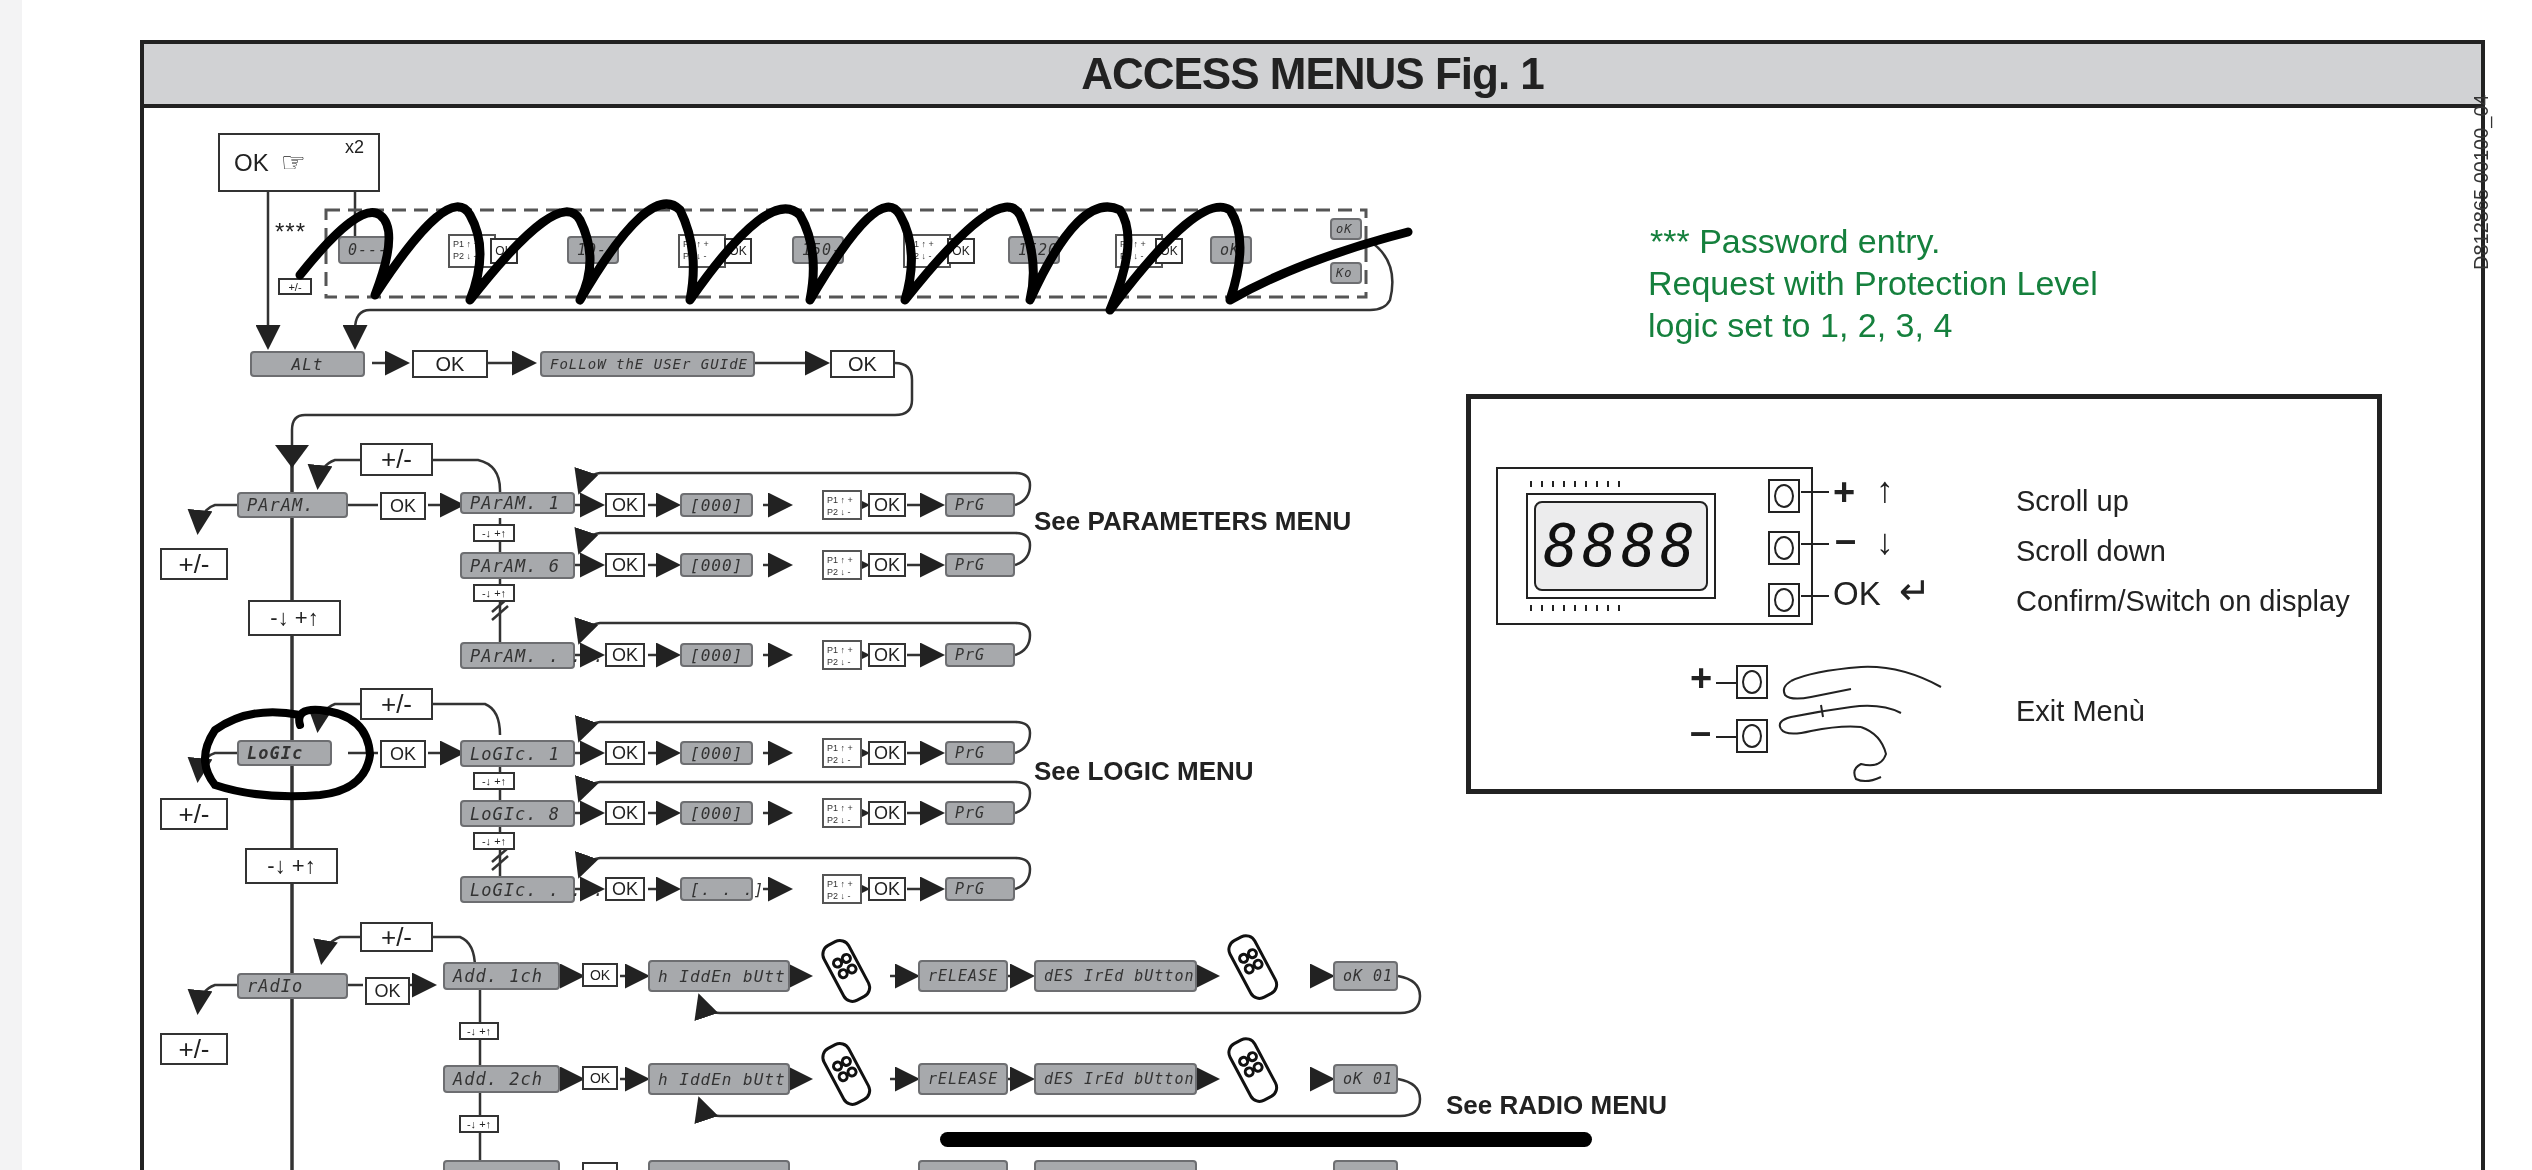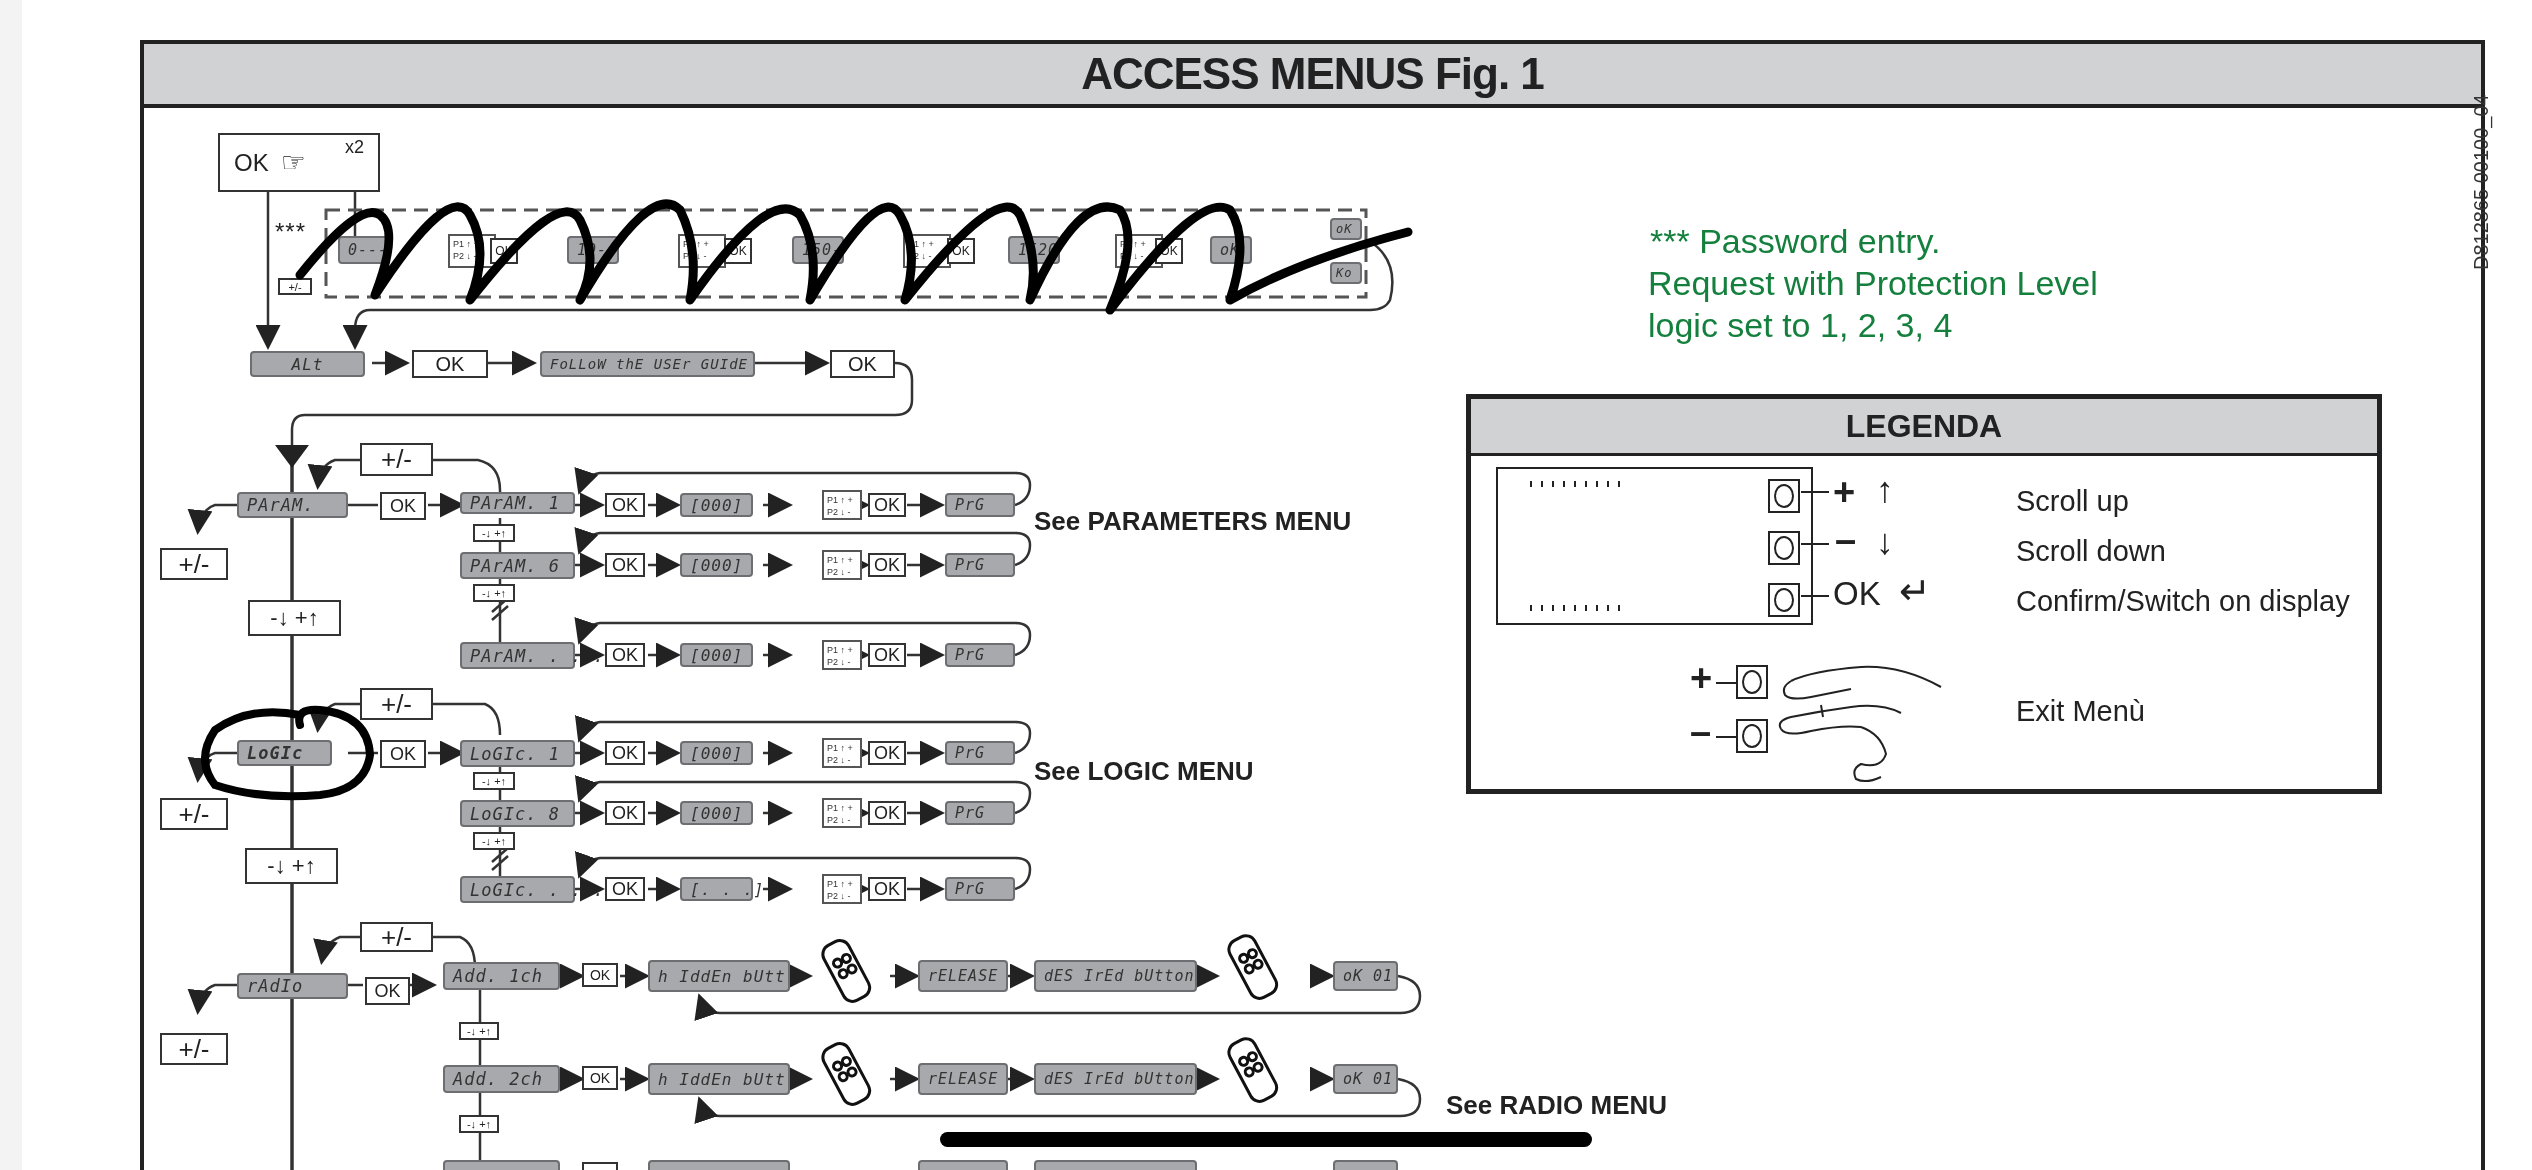--- a/index.html
+++ b/index.html
@@ -327,23 +327,25 @@
 <div class="lcd" style="left:648px;top:1160px;width:142px;height:32px;"></div>
 <div class="lcd" style="left:918px;top:1160px;width:90px;height:32px;"></div>
 <div class="lcd" style="left:1034px;top:1160px;width:163px;height:32px;"></div>
 <div class="lcd" style="left:1333px;top:1160px;width:65px;height:30px;"></div>
 
 <div class="see" style="left:1446px;top:1090px;">See RADIO MENU</div>
 
 <div style="position:absolute;left:940px;top:1132px;width:652px;height:15px;border-radius:8px;background:#000;"></div>
 
 <div class="legend">
-  <div class="legend-head">LEGENDA</div>
   <div style="position:absolute;left:25px;top:68px;width:313px;height:154px;border:2px solid #222;">
     <div style="position:absolute;left:32px;top:12px;width:96px;height:6px;background:repeating-linear-gradient(90deg,#222 0 2px,transparent 2px 11px);"></div>
+    <div style="position:absolute;left:28px;top:24px;width:190px;height:106px;border:2px solid #222;box-sizing:border-box;">
+      <div style="position:absolute;left:6px;top:6px;right:6px;bottom:6px;border:2px solid #222;border-radius:8px;background:#ececed;display:flex;align-items:center;justify-content:center;font-family:'DejaVu Sans Mono',monospace;font-style:italic;font-size:58px;letter-spacing:4px;color:#111;">8888</div>
+    </div>
     <div style="position:absolute;left:32px;top:136px;width:96px;height:6px;background:repeating-linear-gradient(90deg,#222 0 2px,transparent 2px 11px);"></div>
     <div style="position:absolute;left:270px;top:10px;width:32px;height:34px;border:2px solid #222;box-sizing:border-box;display:flex;align-items:center;justify-content:center;">
         <span style="width:16px;height:20px;border:2px solid #222;border-radius:50%;"></span>
       </div>
     <div style="position:absolute;left:270px;top:62px;width:32px;height:34px;border:2px solid #222;box-sizing:border-box;display:flex;align-items:center;justify-content:center;">
         <span style="width:16px;height:20px;border:2px solid #222;border-radius:50%;"></span>
       </div>
     <div style="position:absolute;left:270px;top:114px;width:32px;height:34px;border:2px solid #222;box-sizing:border-box;display:flex;align-items:center;justify-content:center;">
         <span style="width:16px;height:20px;border:2px solid #222;border-radius:50%;"></span>
       </div>

